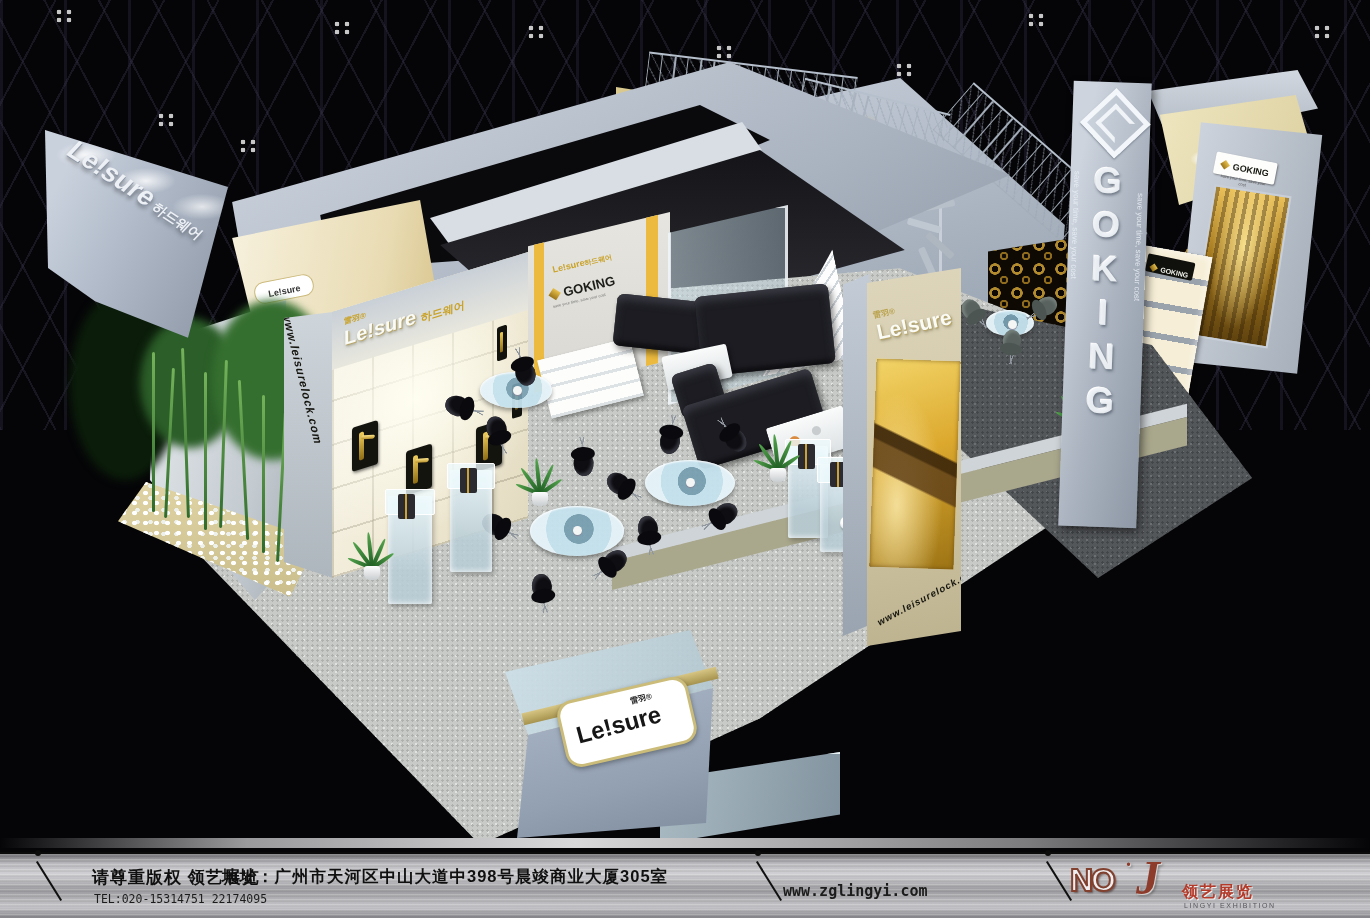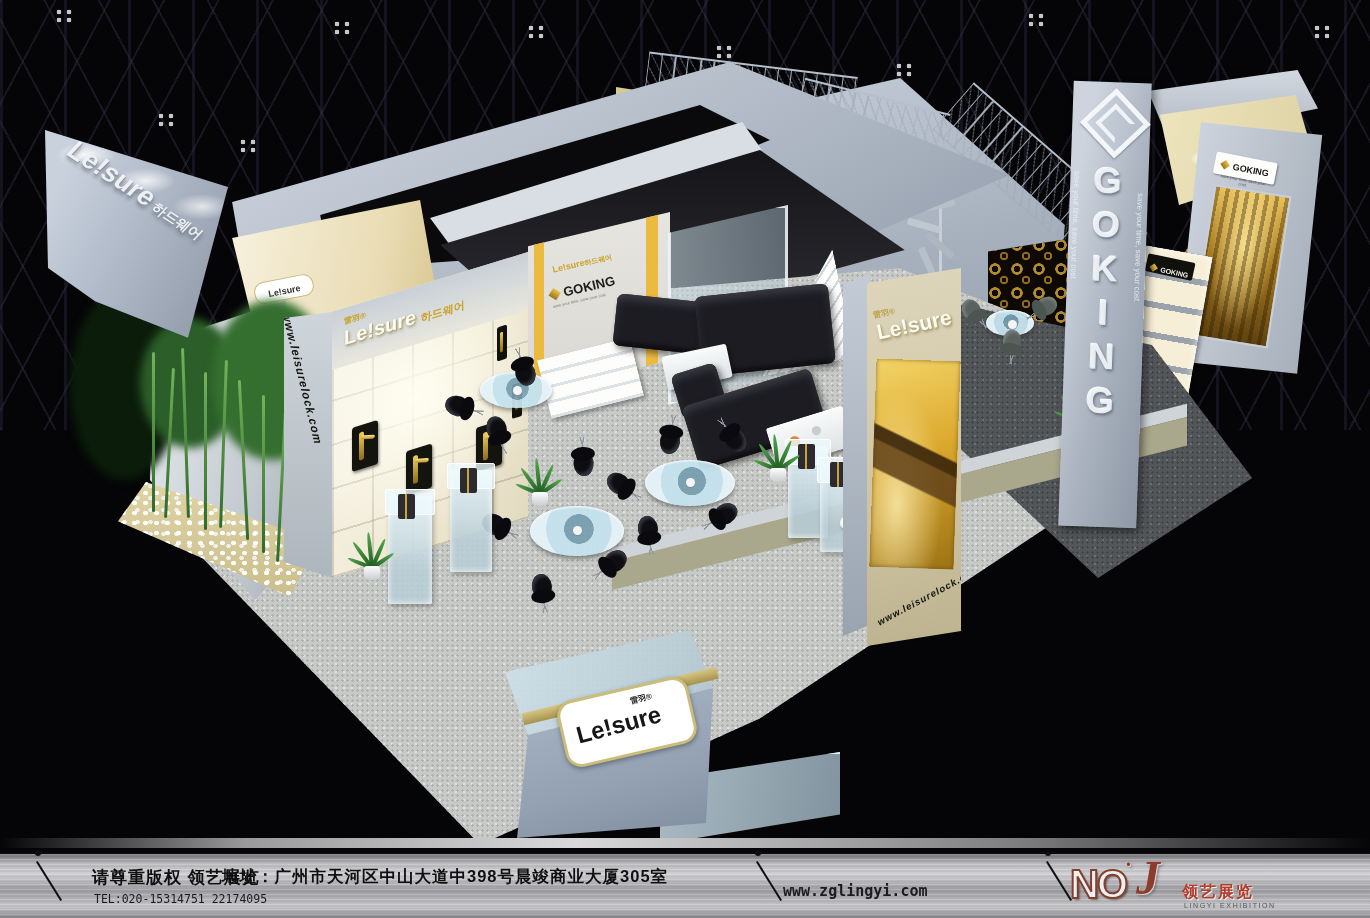--- a/index.html
+++ b/index.html
@@ -121,21 +121,21 @@
   .dmd i{position:absolute;inset:6px;border:4px solid rgba(246,249,252,.9);border-right-color:transparent;}
 
   
   .metalbar{background-color:#a7a7ab;background-image:
     repeating-linear-gradient(180deg,rgba(255,255,255,.20) 0 1px,rgba(0,0,0,.10) 2px,transparent 3px 5px),
     linear-gradient(180deg,#6e6e72 0,#b9b9bd 14%,#d0d0d4 30%,#9c9ca0 55%,#c6c6ca 80%,#7a7a7e 100%);}
   .ftxt-cn{font-weight:bold;color:#101010;letter-spacing:1px;}
   .ftxt-mono{font-family:"DejaVu Sans Mono",monospace;color:#1c1c1c;}
   .slash{width:2px;height:46px;background:#101010;transform:rotate(-32deg);}
   .fdot{width:6px;height:6px;border-radius:50%;background:#0c0c0c;}
-  .lg-no{font-weight:900;font-size:40px;color:#efeff1;letter-spacing:-2px;
+  .lg-no{font-weight:900;font-size:32px;color:#efeff1;letter-spacing:-2px;
       -webkit-text-stroke:2px #82412f;text-shadow:2px 2px 2px rgba(60,30,25,.55);}
   .lg-j{font-family:"Liberation Serif",serif;font-style:italic;font-weight:900;font-size:48px;
       color:#8d3c2c;text-shadow:1px 1px 1px #ddd,2px 2px 3px rgba(0,0,0,.4);}
   .lg-cn{font-weight:bold;font-size:16px;color:#b43a2a;text-shadow:1px 1px 0 #eee;letter-spacing:2px;}
   .lg-en{font-size:7px;color:#55555a;letter-spacing:1.6px;}
 </style>
 </head>
 <body>
 
 <div id="stage">

